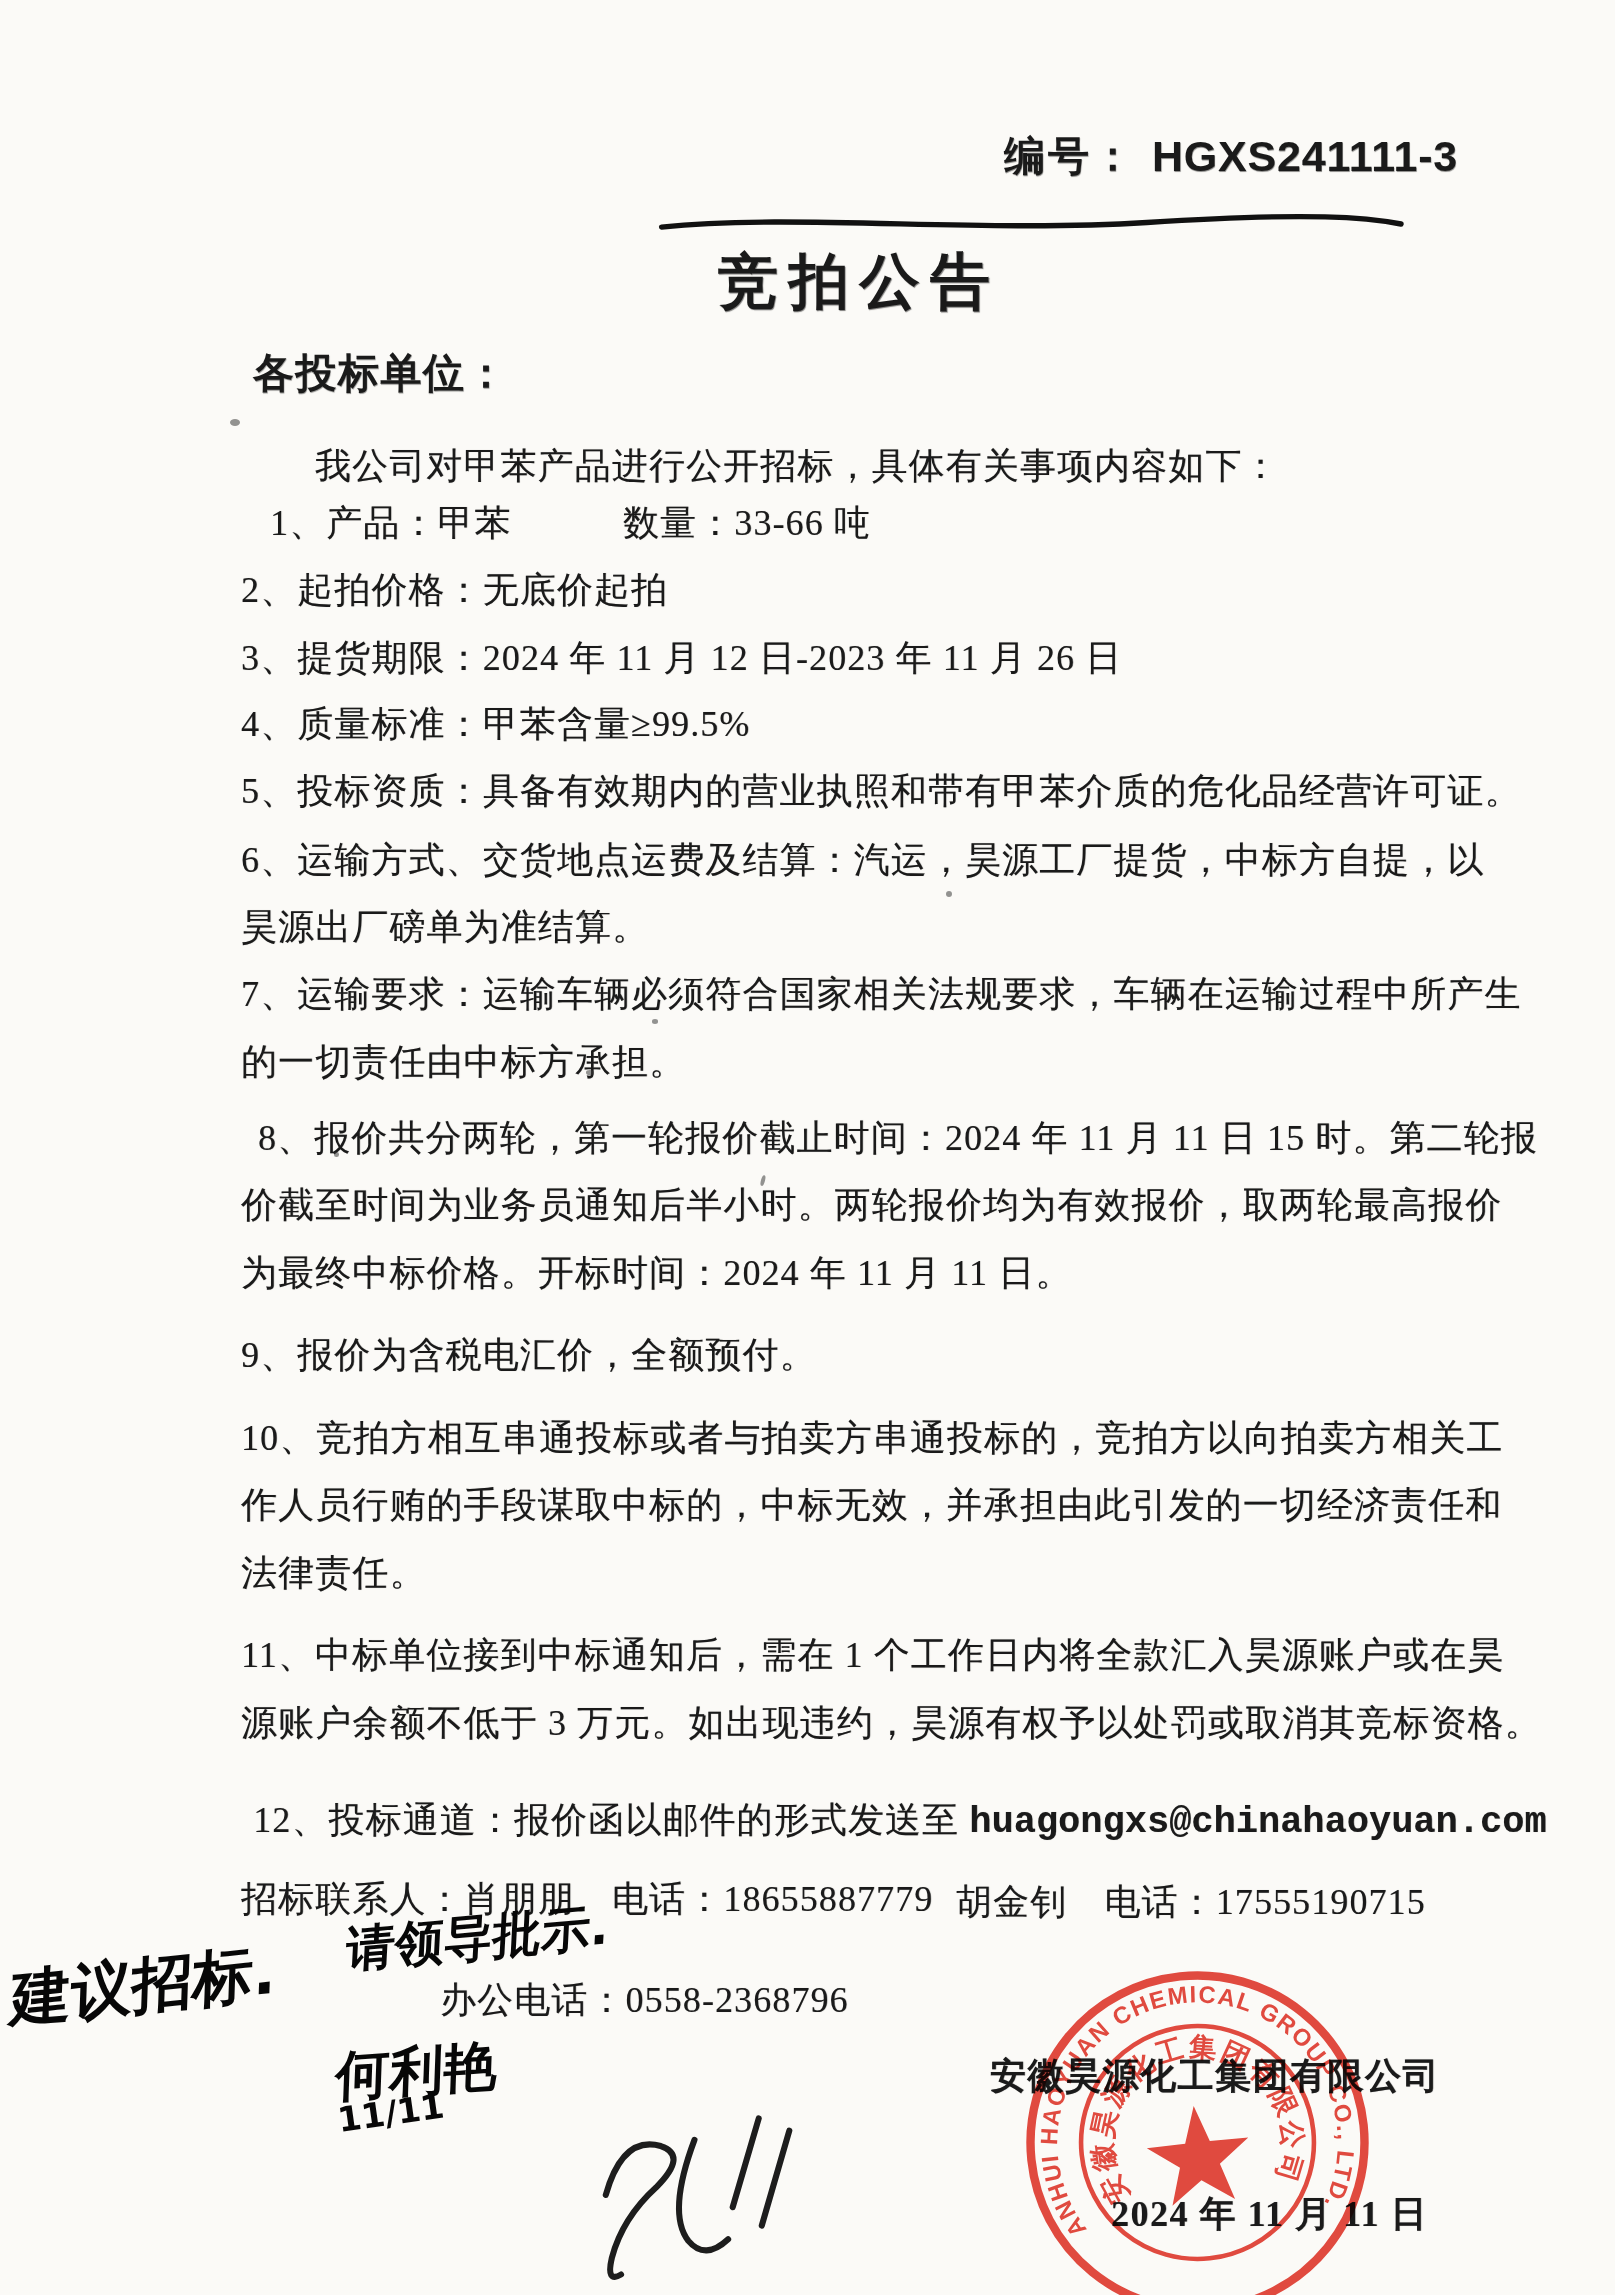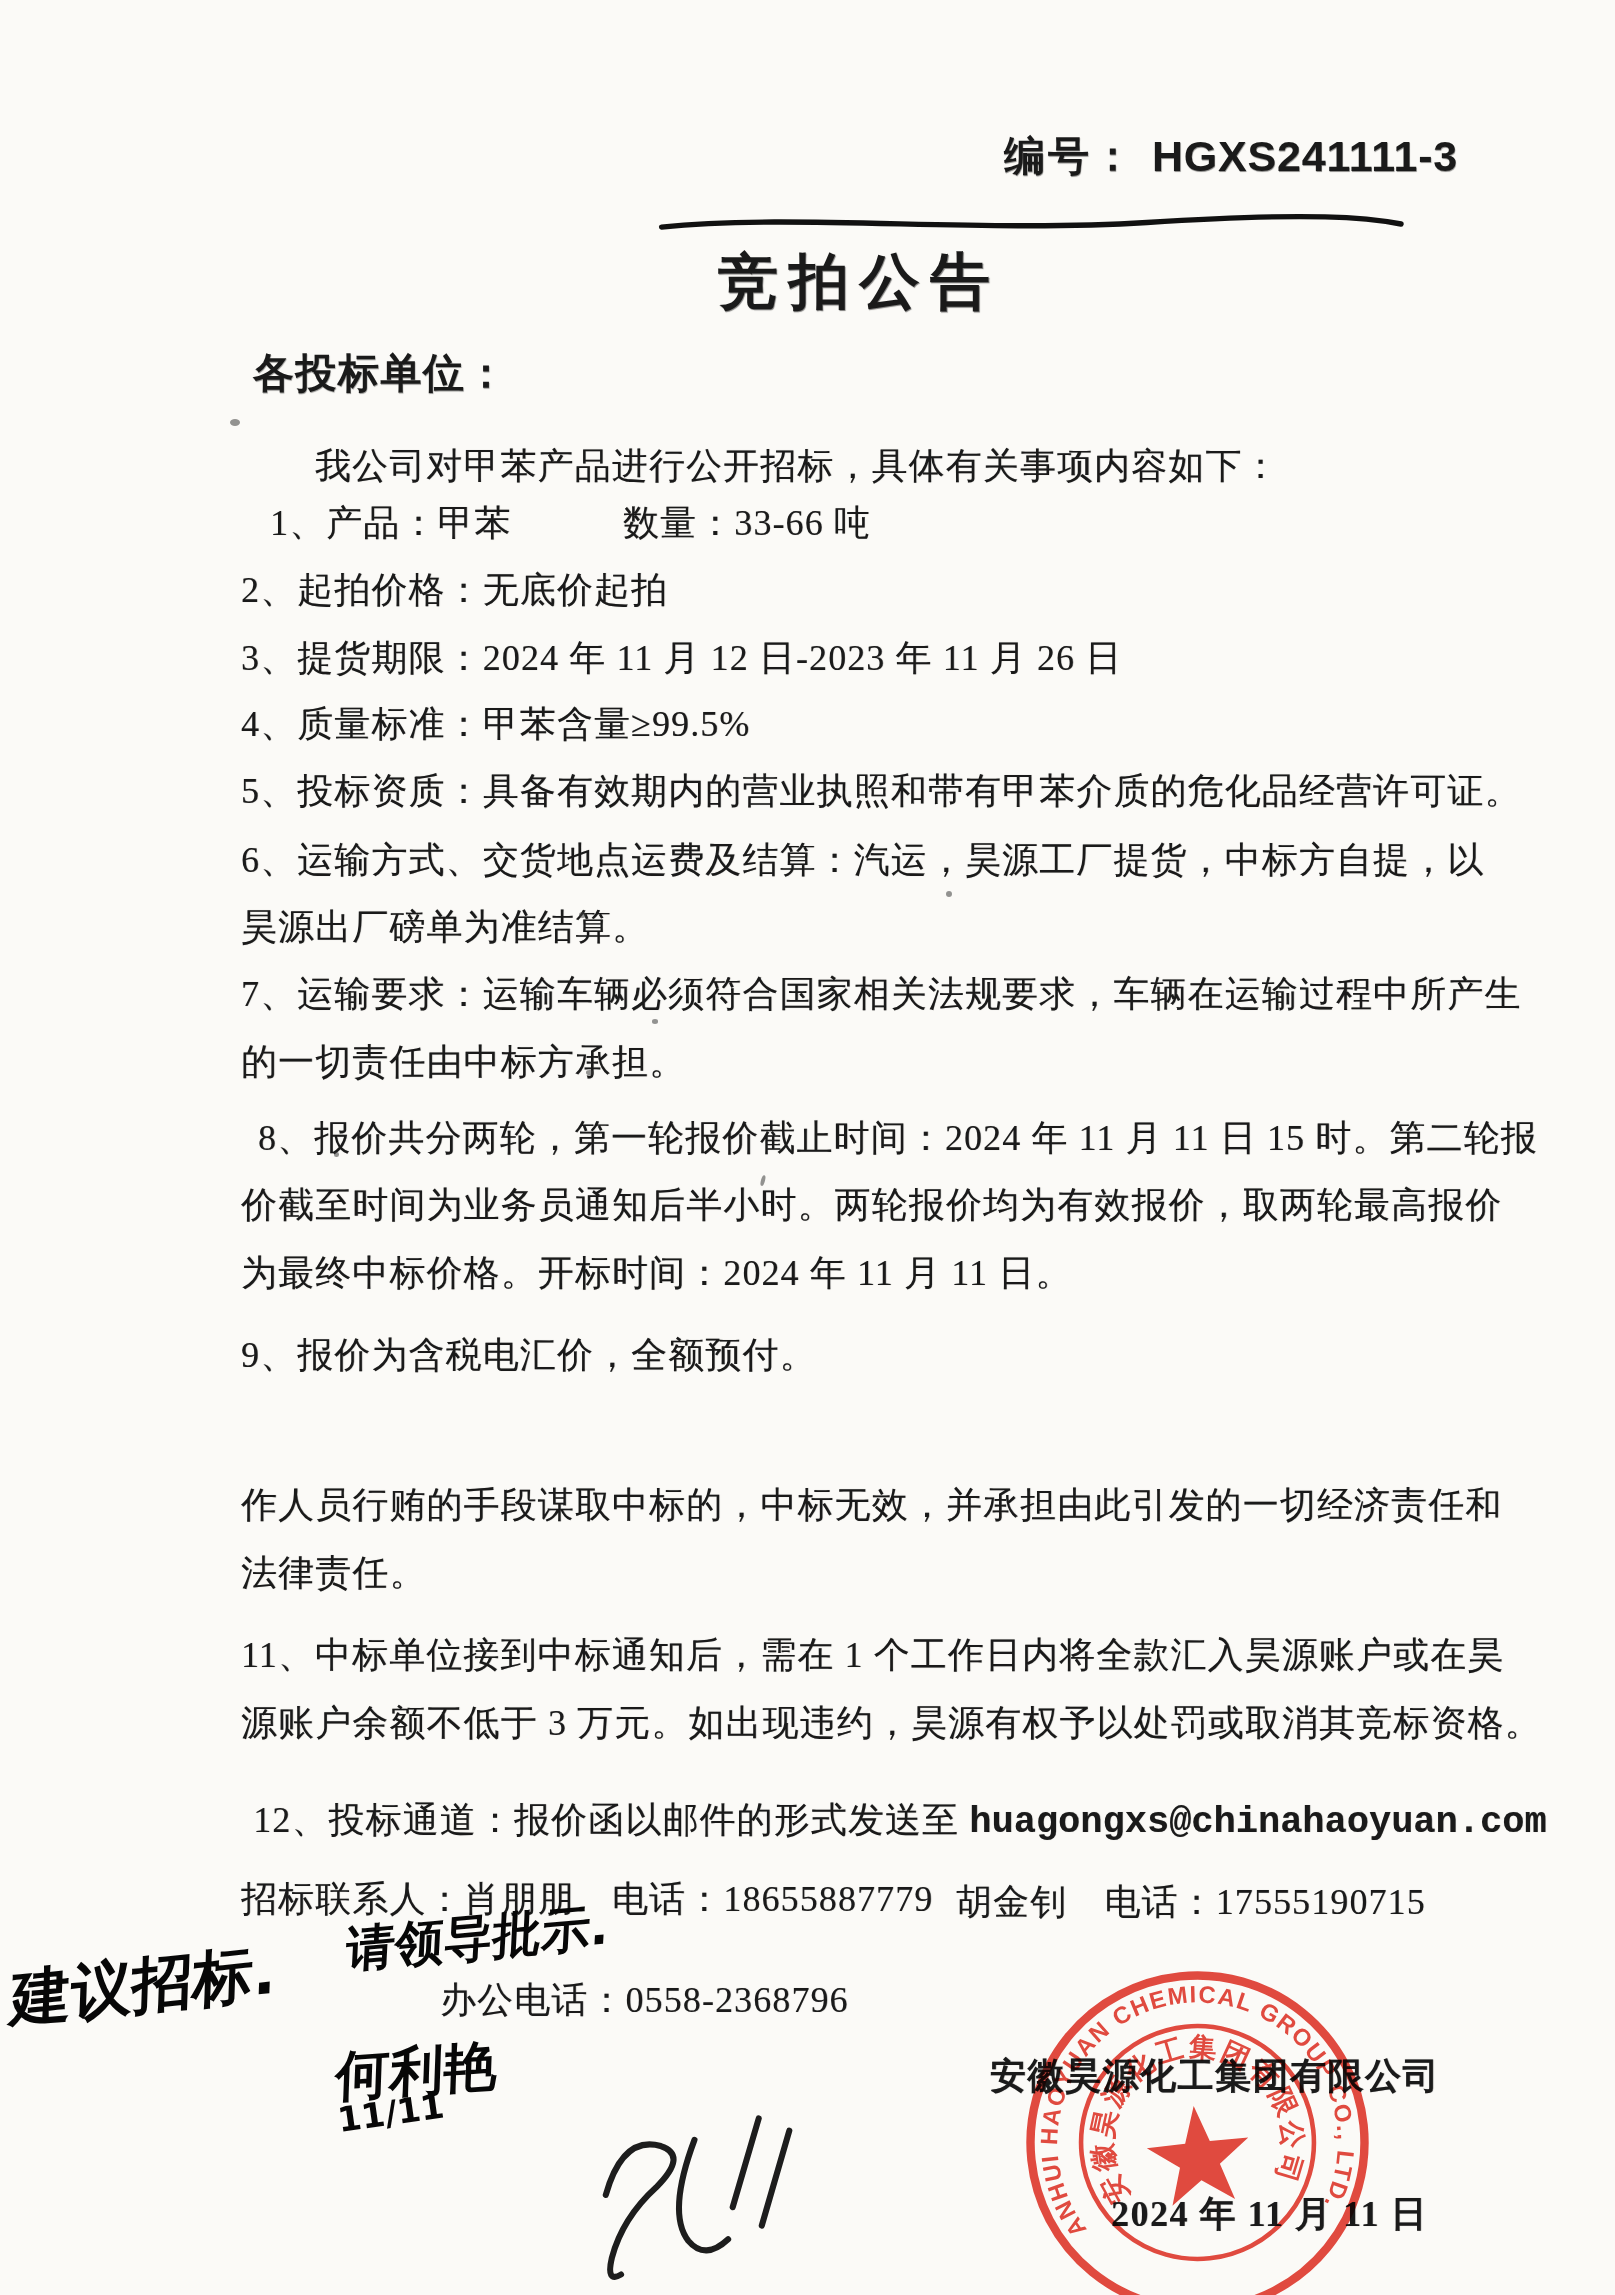--- a/index.html
+++ b/index.html
@@ -75,20 +75,21 @@
   <div class="abs bl" style="left:241px;top:700px;">4、质量标准：甲苯含量≥99.5%</div>
   <div class="abs bl" style="left:241px;top:767px;">5、投标资质：具备有效期内的营业执照和带有甲苯介质的危化品经营许可证。</div>
   <div class="abs bl" style="left:241px;top:836px;">6、运输方式、交货地点运费及结算：汽运，昊源工厂提货，中标方自提，以</div>
   <div class="abs bl" style="left:241px;top:903px;">昊源出厂磅单为准结算。</div>
   <div class="abs bl" style="left:241px;top:970px;">7、运输要求：运输车辆必须符合国家相关法规要求，车辆在运输过程中所产生</div>
   <div class="abs bl" style="left:241px;top:1038px;">的一切责任由中标方承担。</div>
   <div class="abs bl" style="left:258px;top:1114px;">8、报价共分两轮，第一轮报价截止时间：2024 年 11 月 11 日 15 时。第二轮报</div>
   <div class="abs bl" style="left:241px;top:1181px;">价截至时间为业务员通知后半小时。两轮报价均为有效报价，取两轮最高报价</div>
   <div class="abs bl" style="left:241px;top:1249px;">为最终中标价格。开标时间：2024 年 11 月 11 日。</div>
   <div class="abs bl" style="left:241px;top:1331px;">9、报价为含税电汇价，全额预付。</div>
+  <div class="abs bl" style="left:241px;top:1414px;">10、竞拍方相互串通投标或者与拍卖方串通投标的，竞拍方以向拍卖方相关工</div>
   <div class="abs bl" style="left:241px;top:1481px;">作人员行贿的手段谋取中标的，中标无效，并承担由此引发的一切经济责任和</div>
   <div class="abs bl" style="left:241px;top:1549px;">法律责任。</div>
   <div class="abs bl" style="left:241px;top:1631px;">11、中标单位接到中标通知后，需在 1 个工作日内将全款汇入昊源账户或在昊</div>
   <div class="abs bl" style="left:241px;top:1699px;">源账户余额不低于 3 万元。如出现违约，昊源有权予以处罚或取消其竞标资格。</div>
 
   <div class="abs" style="left:241px;top:1781px;">
     <span class="bl">12、投标通道：报价函以邮件的形式发送至 </span><span class="email">huagongxs@chinahaoyuan.com</span>
   </div>
 
   <div class="abs bl" style="left:241px;top:1875px;">招标联系人：肖朋朋　电话：18655887779</div>

